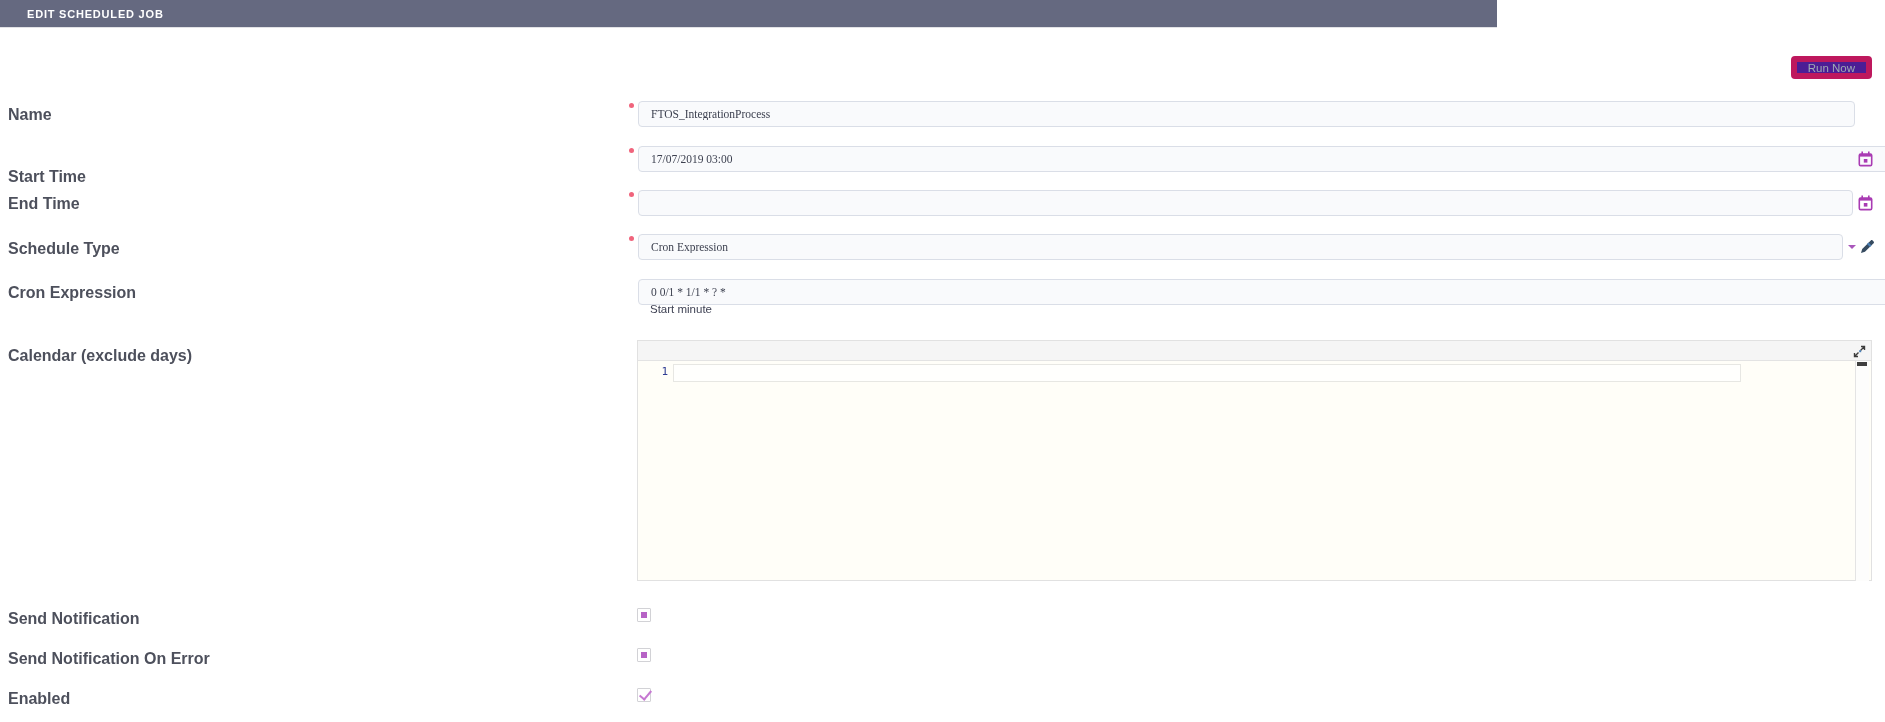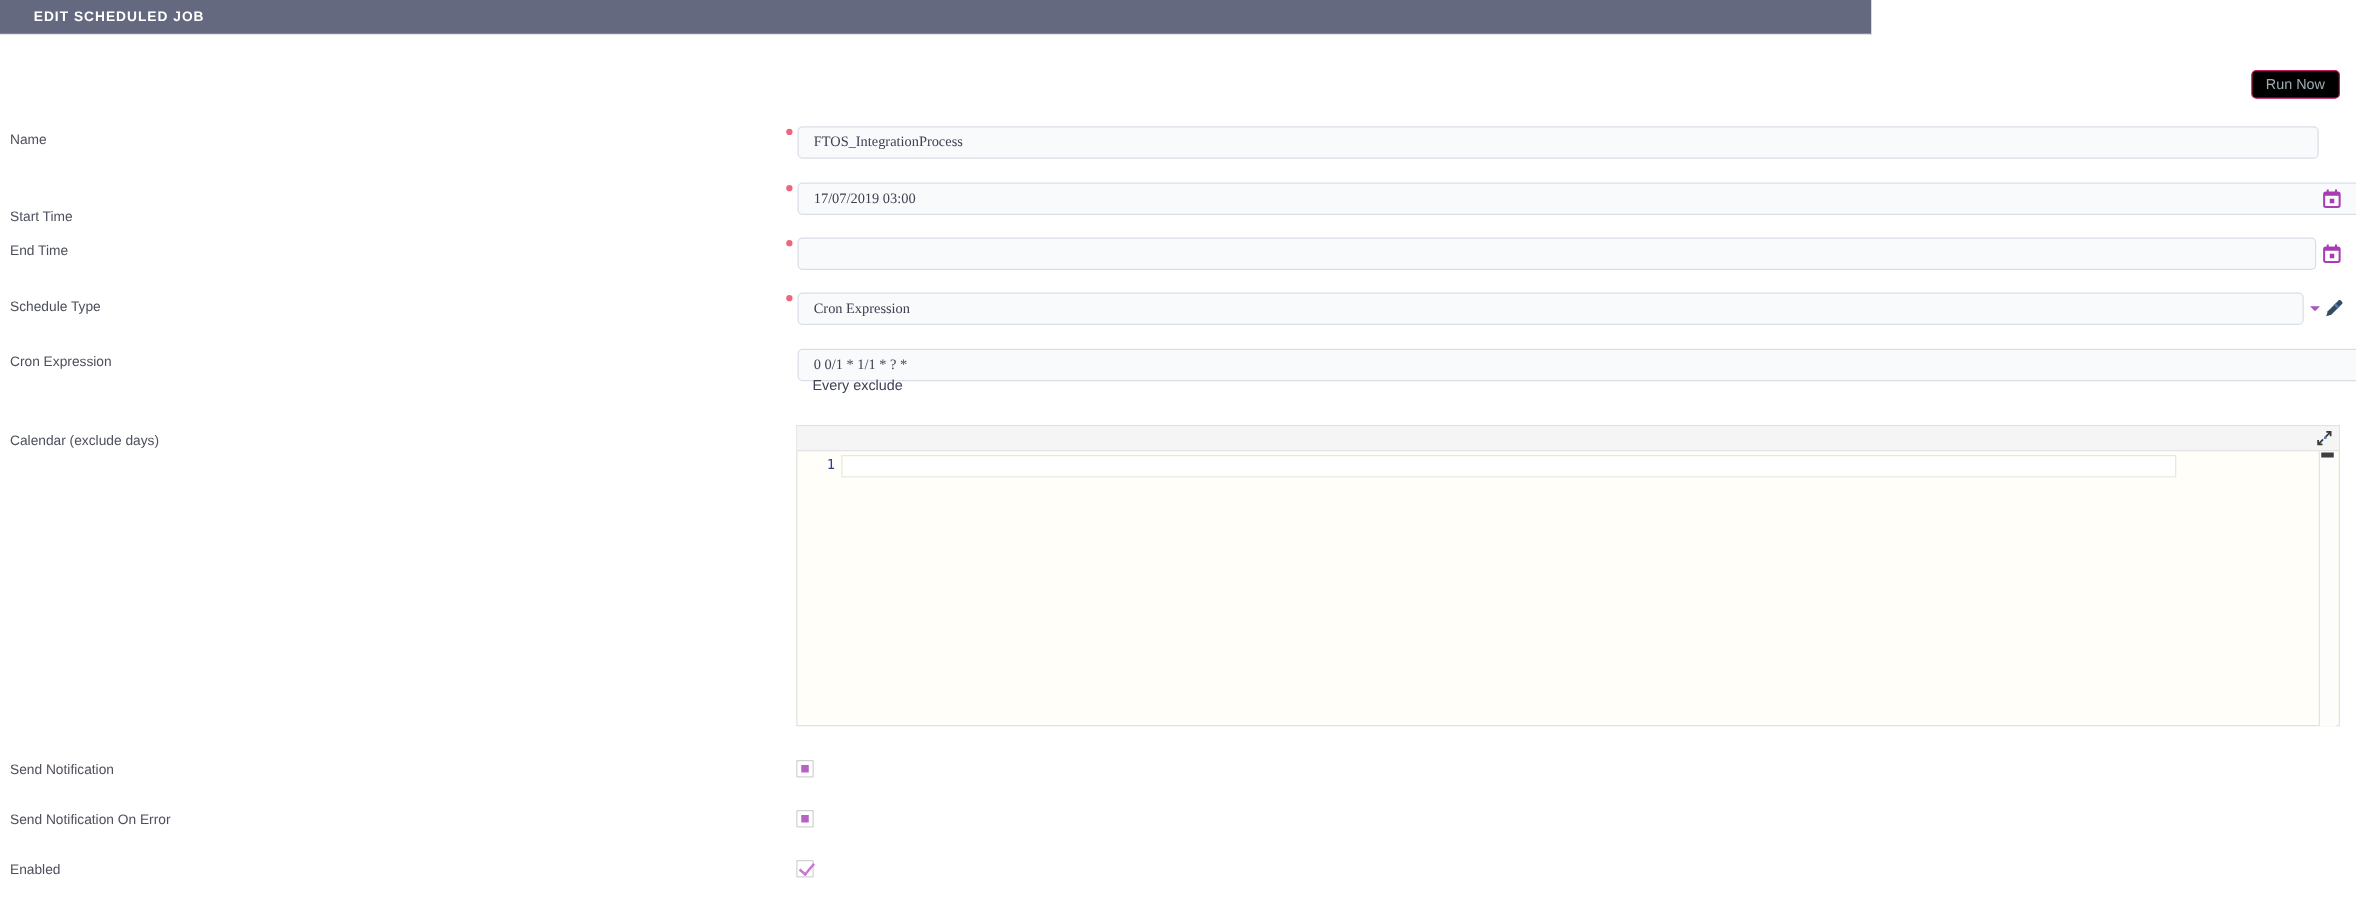--- a/index.html
+++ b/index.html
@@ -12,26 +12,26 @@
     position:absolute;left:0;top:0;width:1497px;height:27px;
     background:#656980;border-bottom:1px solid #e2e2e6;
     display:flex;align-items:center;
   }
   .titlebar-text{
     color:#ffffff;font-size:11px;font-weight:bold;letter-spacing:.8px;
     padding-left:27px;text-transform:uppercase;
   }
   .run-now-btn{
     position:absolute;top:56px;right:13px;height:23px;min-width:63px;
-    background:#000000;border:1px solid #be185d;border-radius:4px;
+    background:#4c1d95;border:6px solid #be185d;border-radius:4px;
     color:#9fabb3;font-size:11.5px;font-family:"Liberation Sans",sans-serif;
     padding:0 11px;cursor:pointer;
   }
   .row-label{
-    position:absolute;left:8px;font-size:11px;color:#4d505c;white-space:nowrap;
+    position:absolute;left:8px;font-size:16px;color:#4d505c;white-space:nowrap;font-weight:bold;
   }
   .text-input{
     position:absolute;left:638px;height:26px;box-sizing:border-box;
     background:#f9fafc;border:1px solid #dadee7;border-radius:4px;
     padding:0 12px;font-size:11.5px;color:#3d4150;
     font-family:Liberation Serif, serif;outline:none;
   }
   .req-dot{
     position:absolute;left:629px;width:5px;height:5px;border-radius:50%;
     background:#f0647c;
@@ -127,21 +127,21 @@
 <span class="caret-down" style="top:245px"></span>
 <span class="pencil-icon" style="top:238px">
   <svg width="17" height="17" viewBox="0 0 17 17">
     <path d="M2 15l1.2-4 8.6-8.6c.5-.5 1.3-.5 1.8 0l1 1c.5.5.5 1.3 0 1.8L6 13.8 2 15z" fill="#364b60"></path>
     <path d="M9.5 4.5l3 3-1.5 1.5-3-3z" fill="#4a7fb5"></path>
   </svg>
 </span>
 
 <div class="row-label" style="top:284px">Cron Expression</div>
 <input class="text-input" style="top: 279px; width: 1381px;" type="text" value="0 0/1 * 1/1 * ? *">
-<div class="hint-text" style="top:303px">Every exclude</div>
+<div class="hint-text" style="top:303px">Start minute</div>
 
 <div class="row-label" style="top:347px">Calendar (exclude days)</div>
 <div class="editor">
   <div class="editor-header">
     <span class="editor-expand">
       <svg width="13" height="13" viewBox="0 0 13 13">
         <path d="M8 1.5h3.5V5M11.5 1.5L7.5 5.5M5 11.5H1.5V8M1.5 11.5l4-4" stroke="#3c3c3c" stroke-width="1.4" fill="none"></path>
         <rect x="6.2" y="5.2" width="2" height="2" fill="#4a7fb5"></rect>
       </svg>
     </span>

